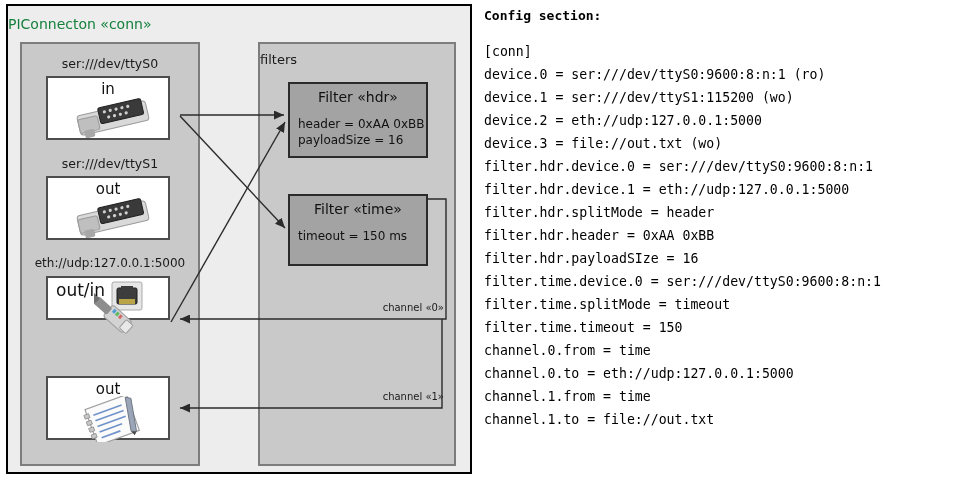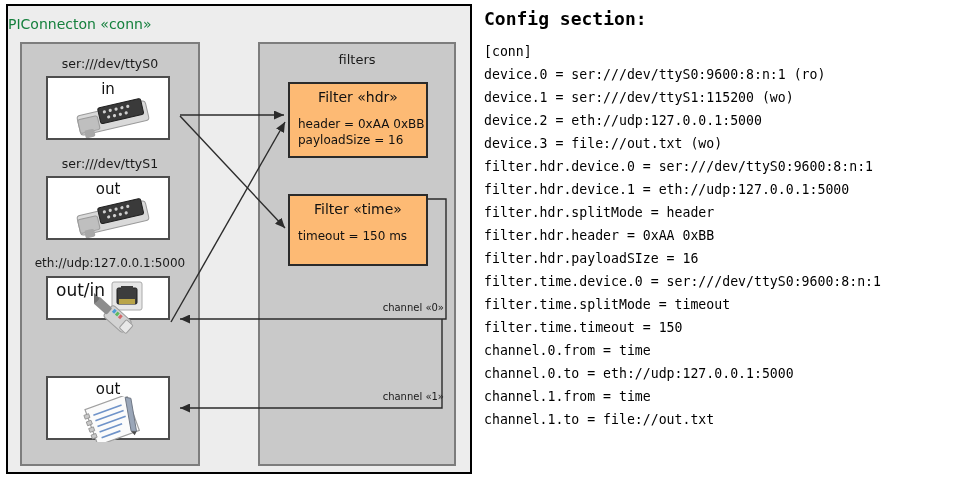--- a/index.html
+++ b/index.html
@@ -44,21 +44,21 @@
     border: 2px solid #7d7d7d;
     box-sizing: border-box;
   }
   #pkg-devices { left: 12px; top: 36px; width: 180px; height: 424px; }
   #pkg-filters { left: 250px; top: 36px; width: 198px; height: 424px; }
 
   .pkg-label {
     position: absolute;
     left: 0; top: 8px;
     width: 100%;
-    text-align: center;
+    text-align: left;
     font-size: 13px;
     color: #1a1a1a;
   }
 
   .dev-label {
     position: absolute;
     width: 100%;
     text-align: center;
     font-size: 12.5px;
     color: #1a1a1a;
@@ -81,21 +81,21 @@
   }
   .devbox-title.left {
     text-align: left;
     left: 8px;
     width: auto;
     font-size: 17px;
   }
 
   .filterbox {
     position: absolute;
-    background: #fdba74;
+    background: #a3a3a3;
     border: 2px solid #2b2b2b;
     box-sizing: border-box;
   }
   .filterbox-title {
     position: absolute;
     left: 0; top: 5px;
     width: 100%;
     text-align: center;
     font-size: 14px;
     color: #111111;
@@ -129,21 +129,21 @@
   
   #config {
     position: absolute;
     left: 484px; top: 0;
     width: 480px; height: 484px;
   }
   #config-heading {
     position: absolute;
     left: 0; top: 8px;
     font-family: "DejaVu Sans Mono", monospace;
-    font-size: 18px;
+    font-size: 13px;
     font-weight: bold;
     color: #000000;
   }
   #config-body {
     position: absolute;
     left: 0; top: 40px;
     font-family: "DejaVu Sans Mono", monospace;
     font-size: 13.2px;
     line-height: 23px;
     color: #000000;

